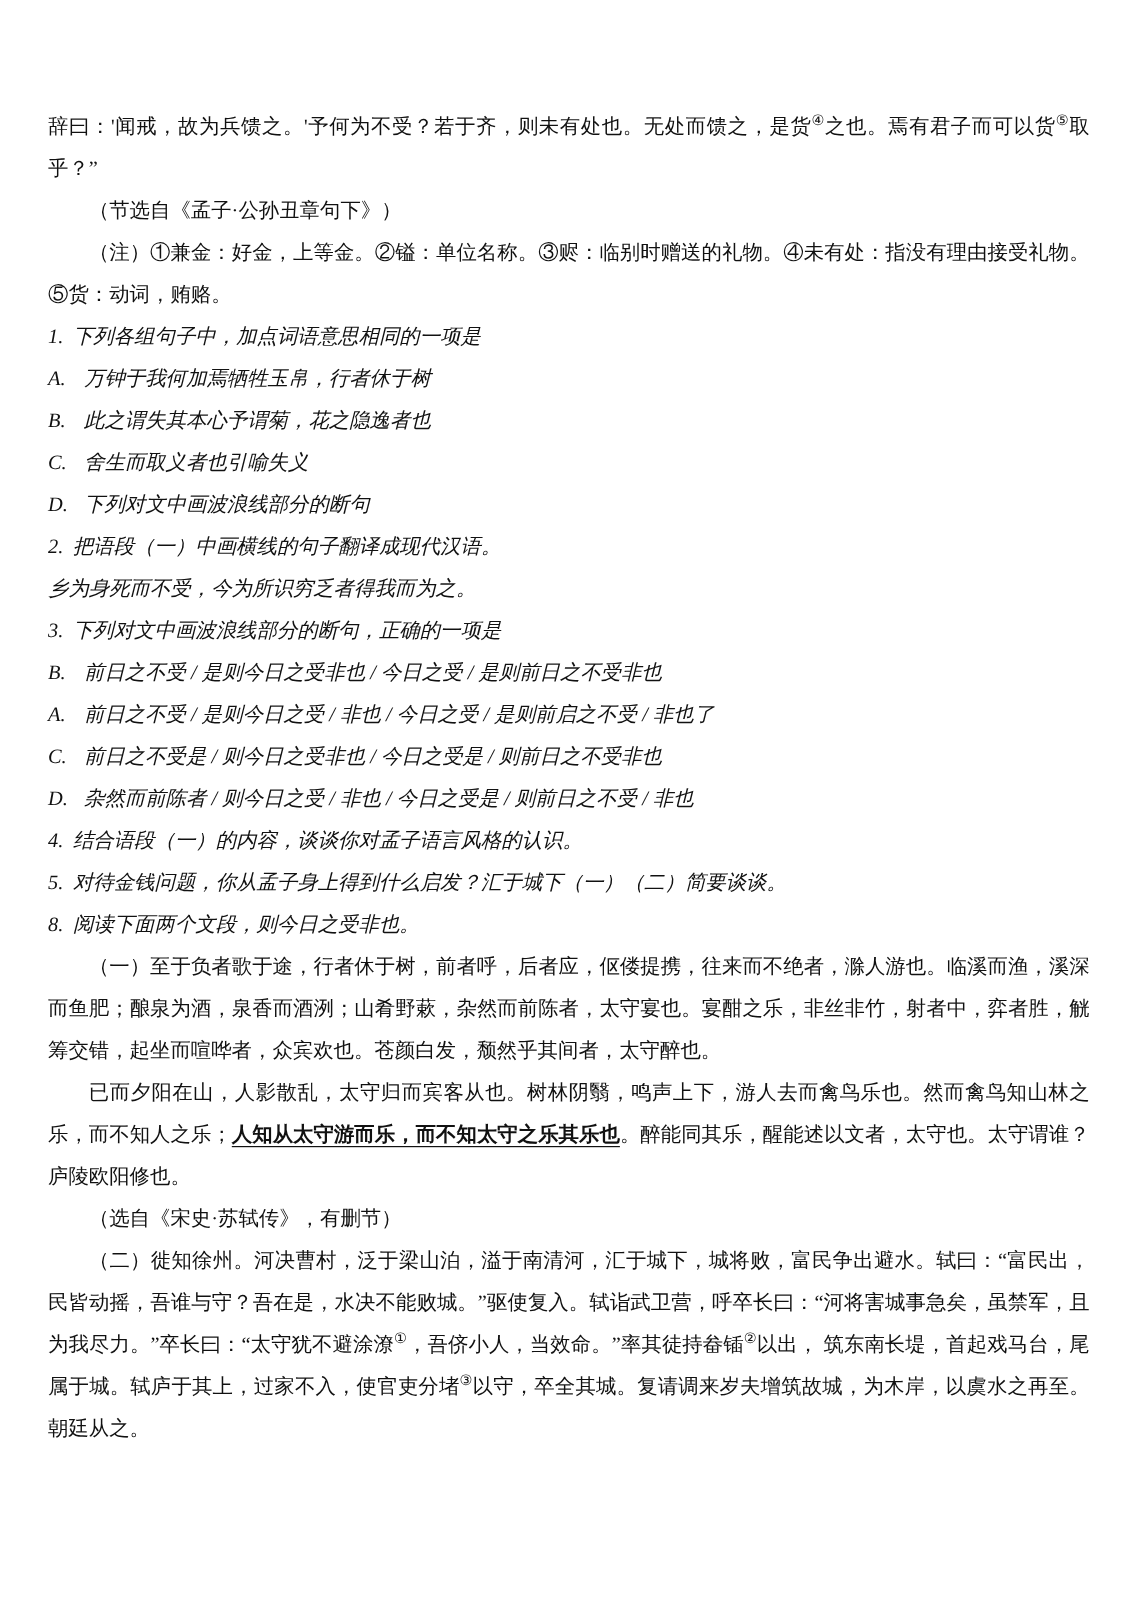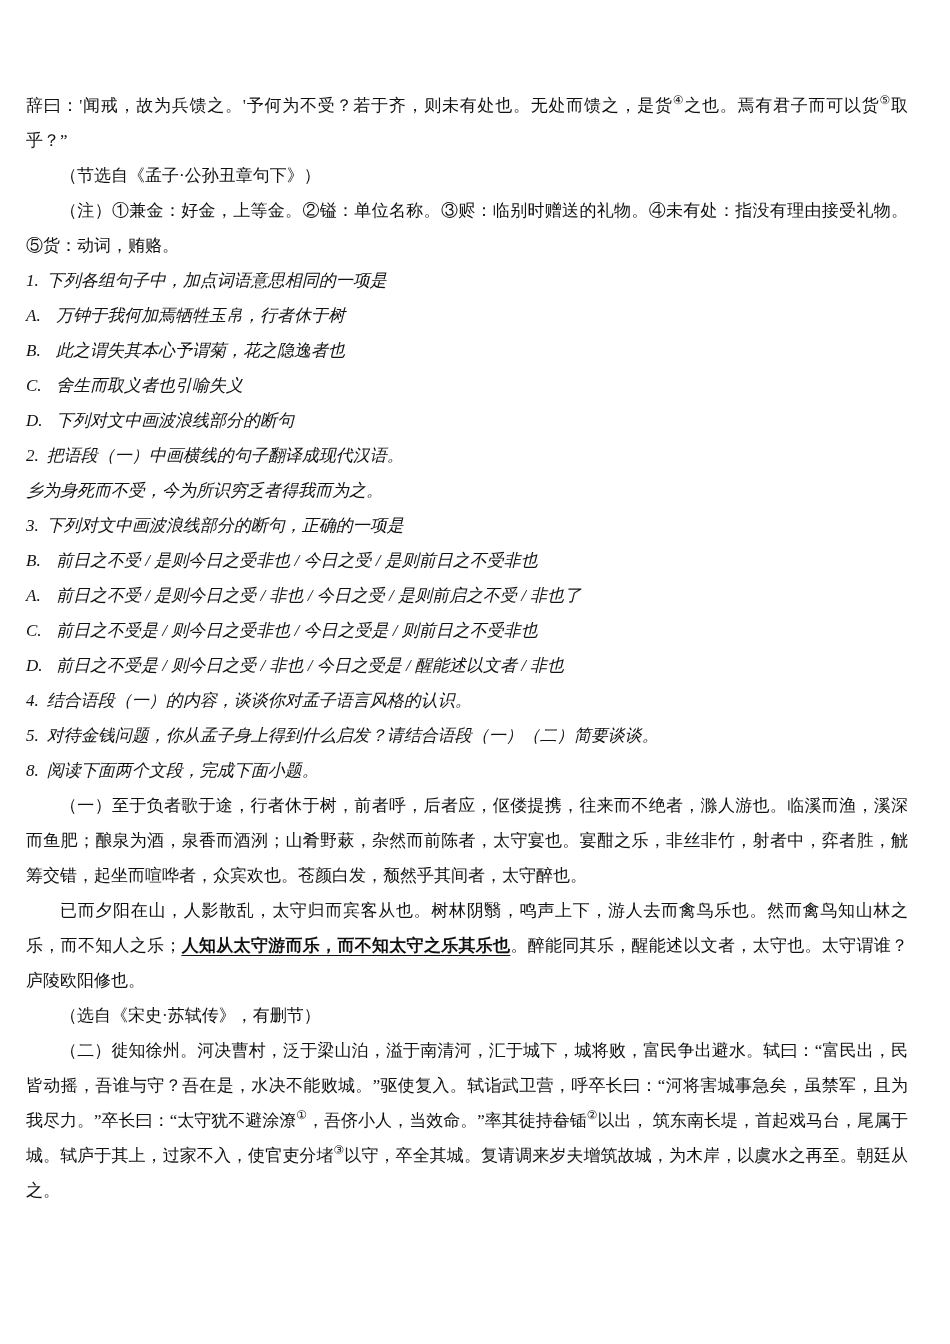--- a/index.html
+++ b/index.html
@@ -11,21 +11,21 @@
     width: 950px;
     height: 1344px;
     overflow: hidden;
     color: #111111;
     font-family: "Liberation Serif", "DejaVu Serif", serif;
   }
   .page {
     box-sizing: border-box;
     width: 950px;
     height: 1344px;
-    padding: 88px 42px 0 26px;
+    padding: 88px 42px 0 40px;
     font-size: 17px;
     line-height: 35px;
     text-align: justify;
   }
   .para { margin: 0; }
   .indent { text-indent: 2em; }
   .line { white-space: nowrap; font-style: italic; }
   .qnum {
     display: inline-block;
     margin-right: 8px;
@@ -62,25 +62,25 @@
   <div class="line"><span class="optlabel">C.</span><span>舍生而取义者也引喻失义</span></div>
   <div class="line"><span class="optlabel">D.</span><span>下列对文中画波浪线部分的断句</span></div>
 
   <div class="line"><span class="qnum">2.</span><span>把语段（一）中画横线的句子翻译成现代汉语。</span></div>
   <div class="line">乡为身死而不受，今为所识穷乏者得我而为之。</div>
 
   <div class="line"><span class="qnum">3.</span><span>下列对文中画波浪线部分的断句，正确的一项是</span></div>
   <div class="line"><span class="optlabel">B.</span><span>前日之不受 / 是则今日之受非也 / 今日之受 / 是则前日之不受非也</span></div>
   <div class="line"><span class="optlabel">A.</span><span>前日之不受 / 是则今日之受 / 非也 / 今日之受 / 是则前启之不受 / 非也了</span></div>
   <div class="line"><span class="optlabel">C.</span><span>前日之不受是 / 则今日之受非也 / 今日之受是 / 则前日之不受非也</span></div>
-  <div class="line"><span class="optlabel">D.</span><span>前日之不受是 / 则今日之受 / 非也 / 今日之受是 / 醒能述以文者 / 非也</span></div>
+  <div class="line"><span class="optlabel">D.</span><span>杂然而前陈者 / 则今日之受 / 非也 / 今日之受是 / 则前日之不受 / 非也</span></div>
 
   <div class="line"><span class="qnum">4.</span><span>结合语段（一）的内容，谈谈你对孟子语言风格的认识。</span></div>
-  <div class="line"><span class="qnum">5.</span><span>对待金钱问题，你从孟子身上得到什么启发？请结合语段（一）（二）简要谈谈。</span></div>
-  <div class="line"><span class="qnum">8.</span><span>阅读下面两个文段，完成下面小题。</span></div>
+  <div class="line"><span class="qnum">5.</span><span>对待金钱问题，你从孟子身上得到什么启发？汇于城下（一）（二）简要谈谈。</span></div>
+  <div class="line"><span class="qnum">8.</span><span>阅读下面两个文段，则今日之受非也。</span></div>
 
   <div class="para indent">（一）至于负者歌于途，行者休于树，前者呼，后者应，伛偻提携，往来而不绝者，滁人游也。临溪而渔，溪深而鱼肥；酿泉为酒，泉香而酒洌；山肴野蔌，杂然而前陈者，太守宴也。宴酣之乐，非丝非竹，射者中，弈者胜，觥筹交错，起坐而喧哗者，众宾欢也。苍颜白发，颓然乎其间者，太守醉也。</div>
 
   <div class="para indent"><span>已而夕阳在山，人影散乱，太守归而宾客从也。树林阴翳，鸣声上下，游人去而禽鸟乐也。然而禽鸟知山林之乐，而不知人之乐；</span><span class="ul">人知从太守游而乐，而不知太守之乐其乐也</span><span>。醉能同其乐，醒能述以文者，太守也。太守谓谁？庐陵欧阳修也。</span></div>
 
   <div class="para indent">（选自《宋史·苏轼传》，有删节）</div>
 
   <div class="para indent"><span>（二）徙知徐州。河决曹村，泛于梁山泊，溢于南清河，汇于城下，城将败，富民争出避水。轼曰：“富民出，民皆动摇，吾谁与守？吾在是，水决不能败城。”驱使复入。轼诣武卫营，呼卒长曰：“河将害城事急矣，虽禁军，且为我尽力。”卒长曰：“太守犹不避涂潦</span><sup class="note-ref">①</sup><span>，吾侪小人，当效命。”率其徒持畚锸</span><sup class="note-ref">②</sup><span>以出， 筑东南长堤，首起戏马台，尾属于城。轼庐于其上，过家不入，使官吏分堵</span><sup class="note-ref">③</sup><span>以守，卒全其城。复请调来岁夫增筑故城，为木岸，以虞水之再至。朝廷从之。</span></div>
 
 </div>

